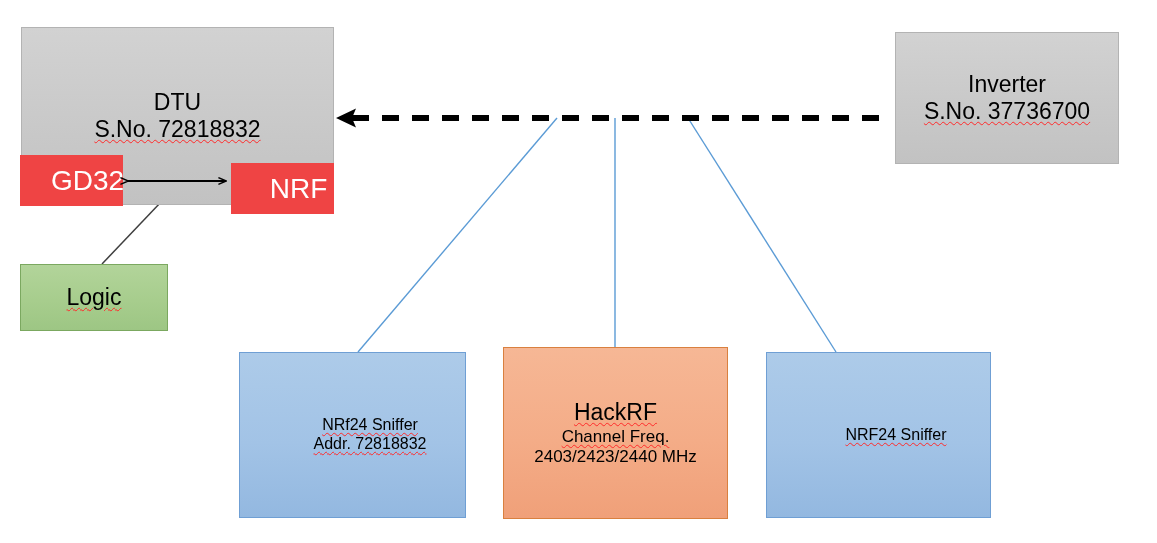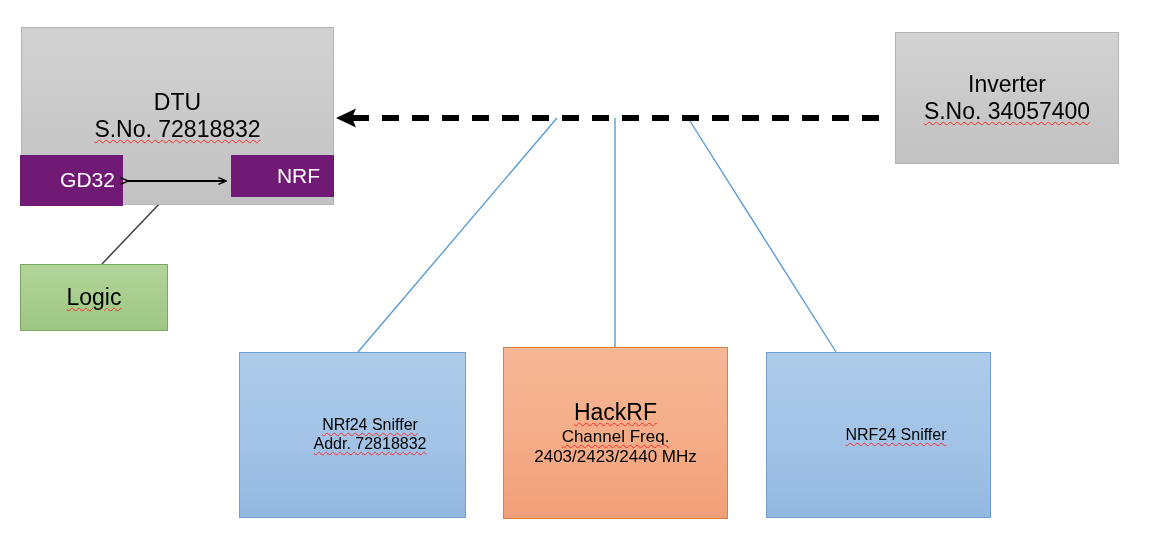--- a/index.html
+++ b/index.html
@@ -29,23 +29,23 @@
   }
   
   .grey-box {
     background: linear-gradient(180deg, #d2d2d2 0%, #c9c9c9 55%, #c2c2c2 100%);
     border: 1px solid #b3b3b3;
     color: #000000;
     font-size: 23px;
   }
   
   .black-box {
-    background: #701a75;
+    background: #ef4444;
     color: #ffffff;
-    font-size: 21px;
+    font-size: 28px;
     border: none;
     padding-left: 32px;
   }
   
   .green-box {
     background: linear-gradient(180deg, #b2d49a 0%, #a7cd8d 55%, #9dc684 100%);
     border: 1px solid #7ba860;
     color: #000000;
     font-size: 23px;
   }
@@ -123,35 +123,35 @@
 
   <div class="box grey-box" style="left:21px; top:27px; width:313px; height:178px;align-items:center;">
     <span class="ln">DTU</span>
     <span class="ln sq-wave">S.No. 72818832</span>
   </div>
 
   <div class="box black-box" style="left:20px; top:155px; width:103px; height:51px;">
     <span class="ln">GD32</span>
   </div>
 
-  <div class="box black-box" style="left:231px; top:155px; width:103px; height:42px;">
+  <div class="box black-box" style="left:231px; top:163px; width:103px; height:51px;">
     <span class="ln">NRF</span>
   </div>
 
   <svg class="overlay" viewBox="0 0 1157 543" xmlns="http://www.w3.org/2000/svg">
     <line x1="128" y1="181" x2="226" y2="181" stroke="#000000" stroke-width="1.8" marker-start="url(#thinL)" marker-end="url(#thinR)"></line>
   </svg>
 
   <div class="box green-box" style="left:20px; top:264px; width:148px; height:67px;">
     <span class="ln sq-wave">Logic</span>
   </div>
 
   <div class="box grey-box" style="left:895px; top:32px; width:224px; height:132px;">
     <span class="ln">Inverter</span>
-    <span class="ln sq-wave">S.No. 34057400</span>
+    <span class="ln sq-wave">S.No. 37736700</span>
   </div>
 
   <div class="box blue-box" style="left:239px; top:352px; width:227px; height:166px;">
     <span class="ln sq-wave">NRf24 Sniffer</span>
     <span class="ln sq-wave">Addr. 72818832</span>
   </div>
 
   <div class="box orange-box" style="left:503px; top:347px; width:225px; height:172px;">
     <span class="ln sq-wave">HackRF</span>
     <span class="ln small sq-wave">Channel Freq.</span>

